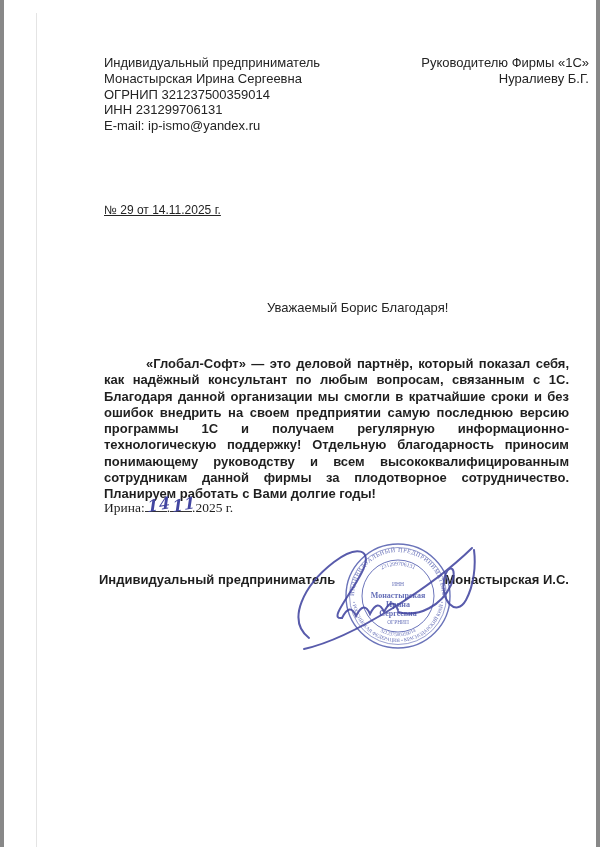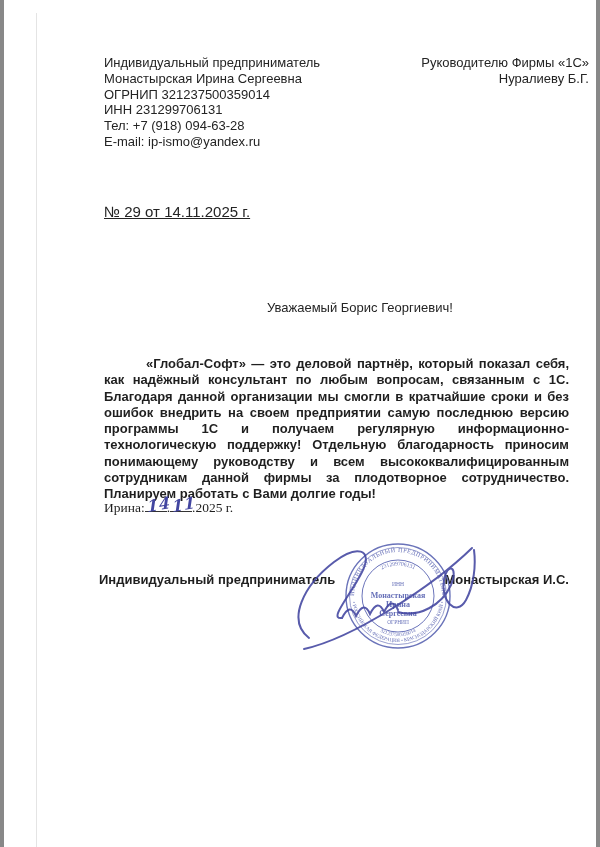--- a/index.html
+++ b/index.html
@@ -19,21 +19,21 @@
   .sender{
     position:absolute;left:100px;top:55px;width:310px;
     font-size:13px;line-height:15.8px;color:#242424;
   }
   .recipient{
     position:absolute;left:404px;top:55px;width:181px;
     font-size:13px;line-height:15.8px;text-align:right;color:#242424;
   }
   .ref-line{
     position:absolute;left:100px;top:203px;
-    font-size:15px;text-decoration:underline;color:#242424;
+    font-size:12px;text-decoration:underline;color:#242424;
   }
   .salutation{
     position:absolute;left:263px;top:300px;
     font-size:13px;color:#242424;
   }
   .body-par{
     position:absolute;left:100px;top:344px;width:465px;
     font-size:13px;line-height:16.3px;font-weight:bold;
     text-align:justify;text-indent:42px;color:#1f1f1f;margin-top:12px;
   }
@@ -70,32 +70,31 @@
 
 <div class="page">
 
   <div class="scan-line"></div>
 
   <div class="sender">
     <div>Индивидуальный предприниматель</div>
     <div>Монастырская Ирина Сергеевна</div>
     <div>ОГРНИП 321237500359014</div>
     <div>ИНН 231299706131</div>
-    <div>Тел: +7 (918) 094-63-28</div>
     <div>E-mail: ip-ismo@yandex.ru</div>
   </div>
 
   <div class="recipient">
     <div>Руководителю Фирмы «1С»</div>
     <div>Нуралиеву Б.Г.</div>
   </div>
 
   <div class="ref-line">№ 29 от 14.11.2025 г.</div>
 
-  <div class="salutation">Уважаемый Борис Георгиевич!</div>
+  <div class="salutation">Уважаемый Борис Благодаря!</div>
 
   <div class="body-par">«Глобал-Софт» — это деловой партнёр, который показал себя, как надёжный консультант по любым вопросам, связанным с 1С. Благодаря данной организации мы смогли в кратчайшие сроки и без ошибок внедрить на своем предприятии самую последнюю версию программы 1С и получаем регулярную информационно-технологическую поддержку! Отдельную благодарность приносим понимающему руководству и всем высококвалифицированным сотрудникам данной фирмы за плодотворное сотрудничество. Планируем работать с Вами долгие годы!</div>
 
   <div class="date-line">
     <span>Ирина:</span><span class="blank"><span class="pen">14</span></span><span>.</span><span class="blank"><span class="pen">11</span></span><span>.2025 г.</span>
   </div>
 
   <div class="sig-row">
     <span>Индивидуальный предприниматель</span>
     <span>Монастырская И.С.</span>

